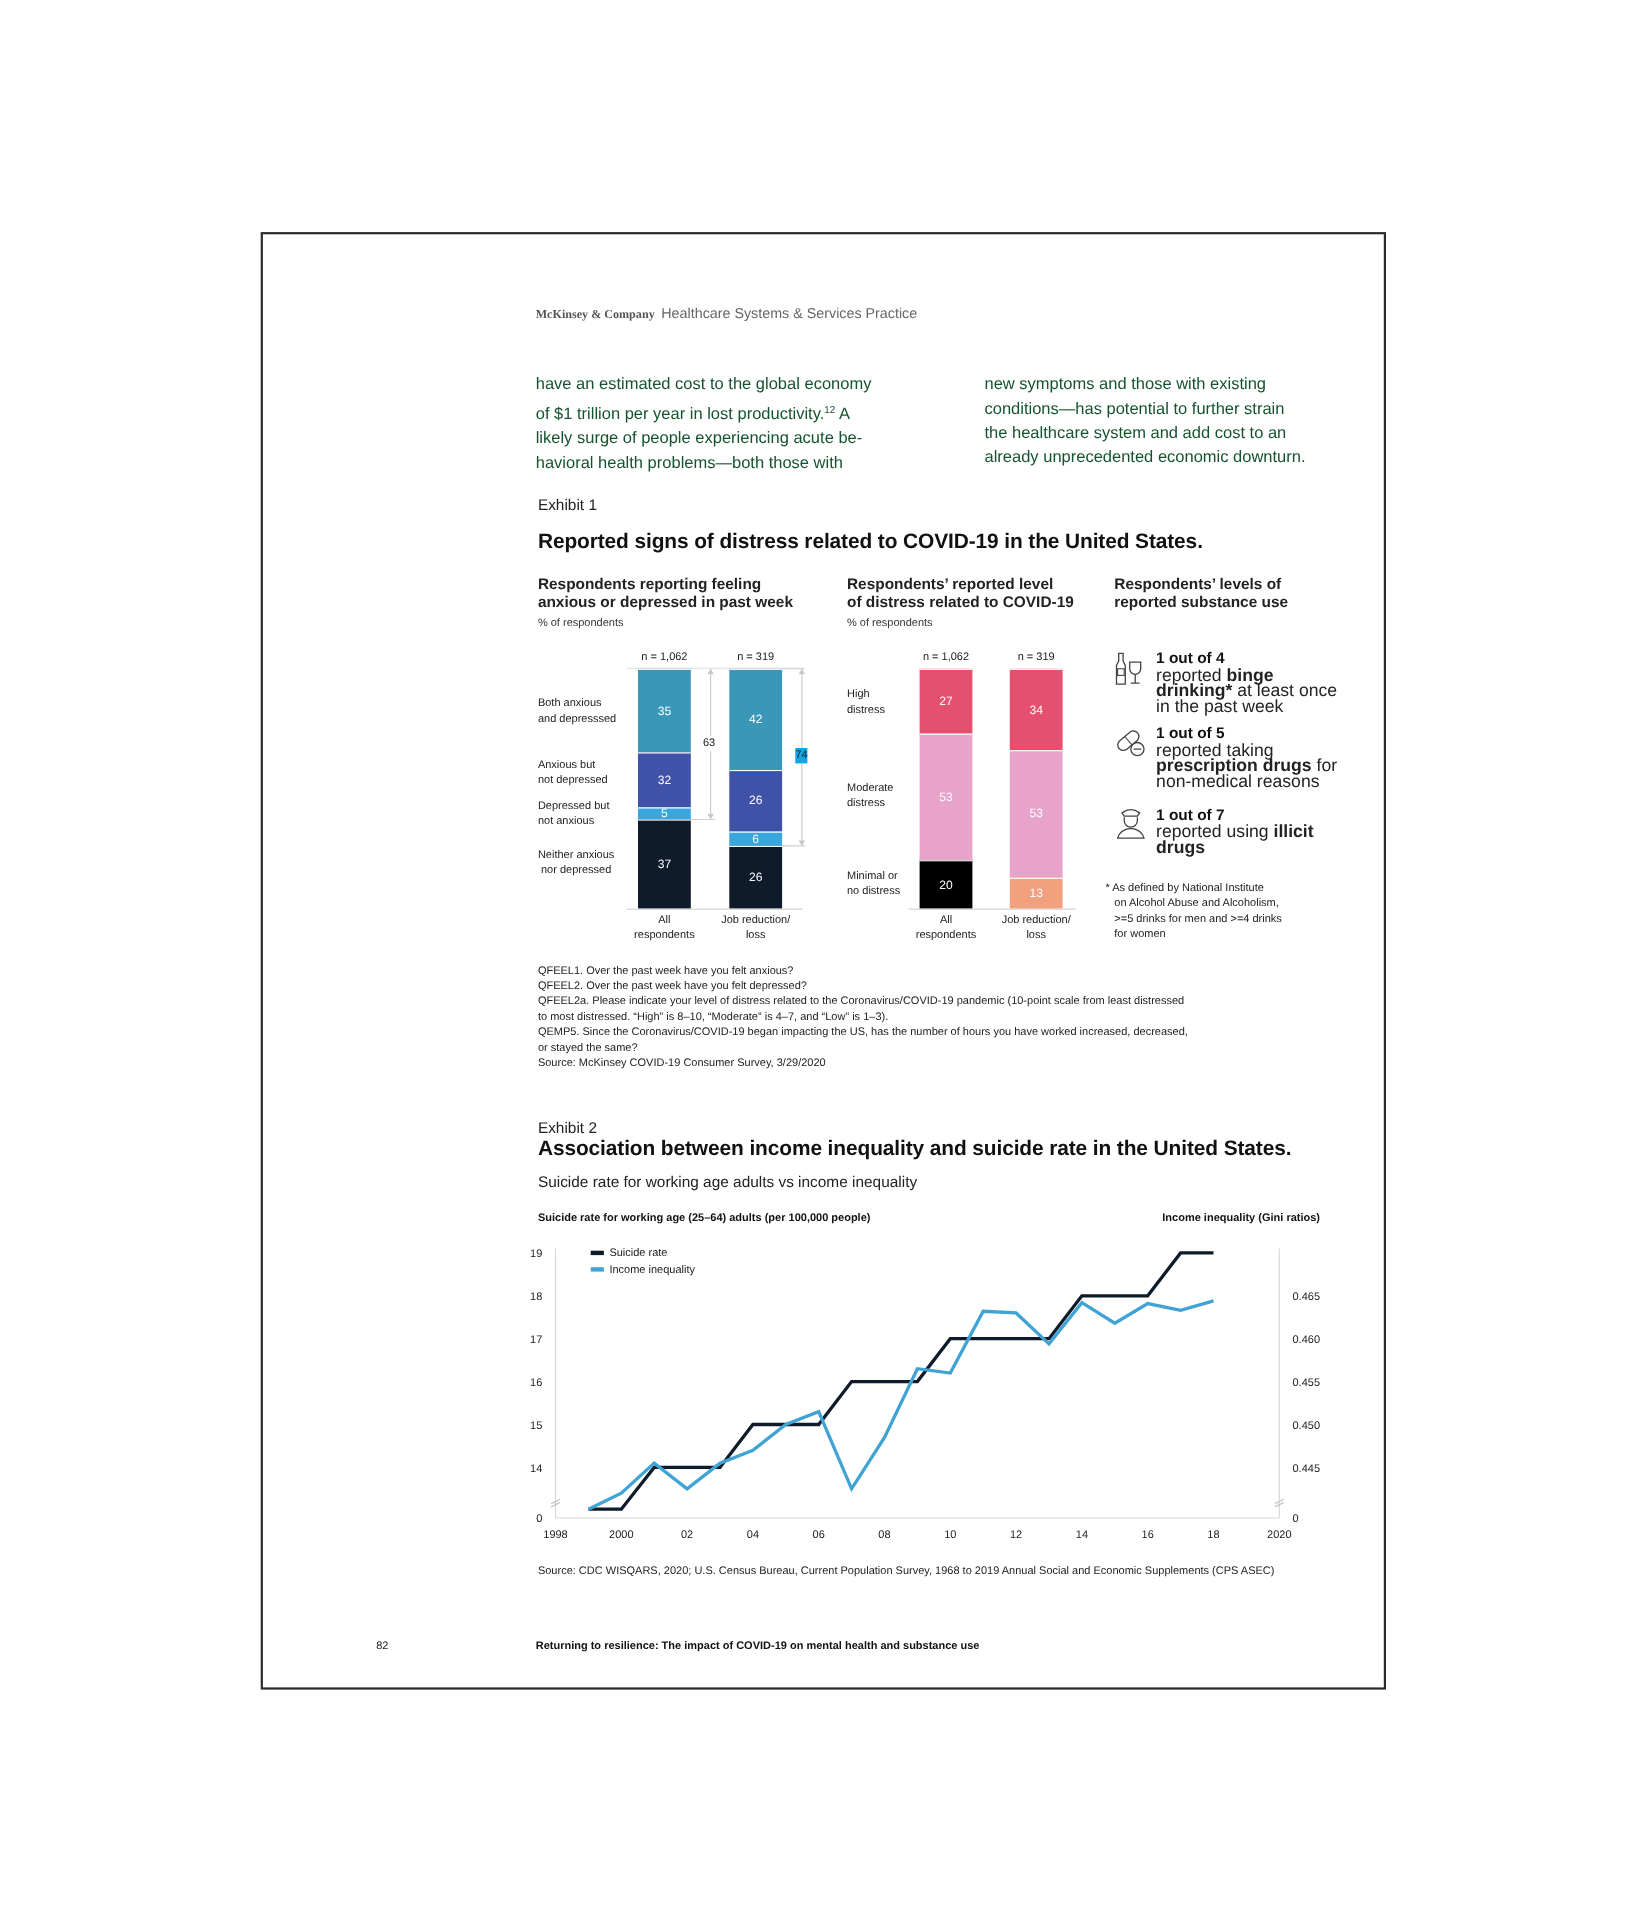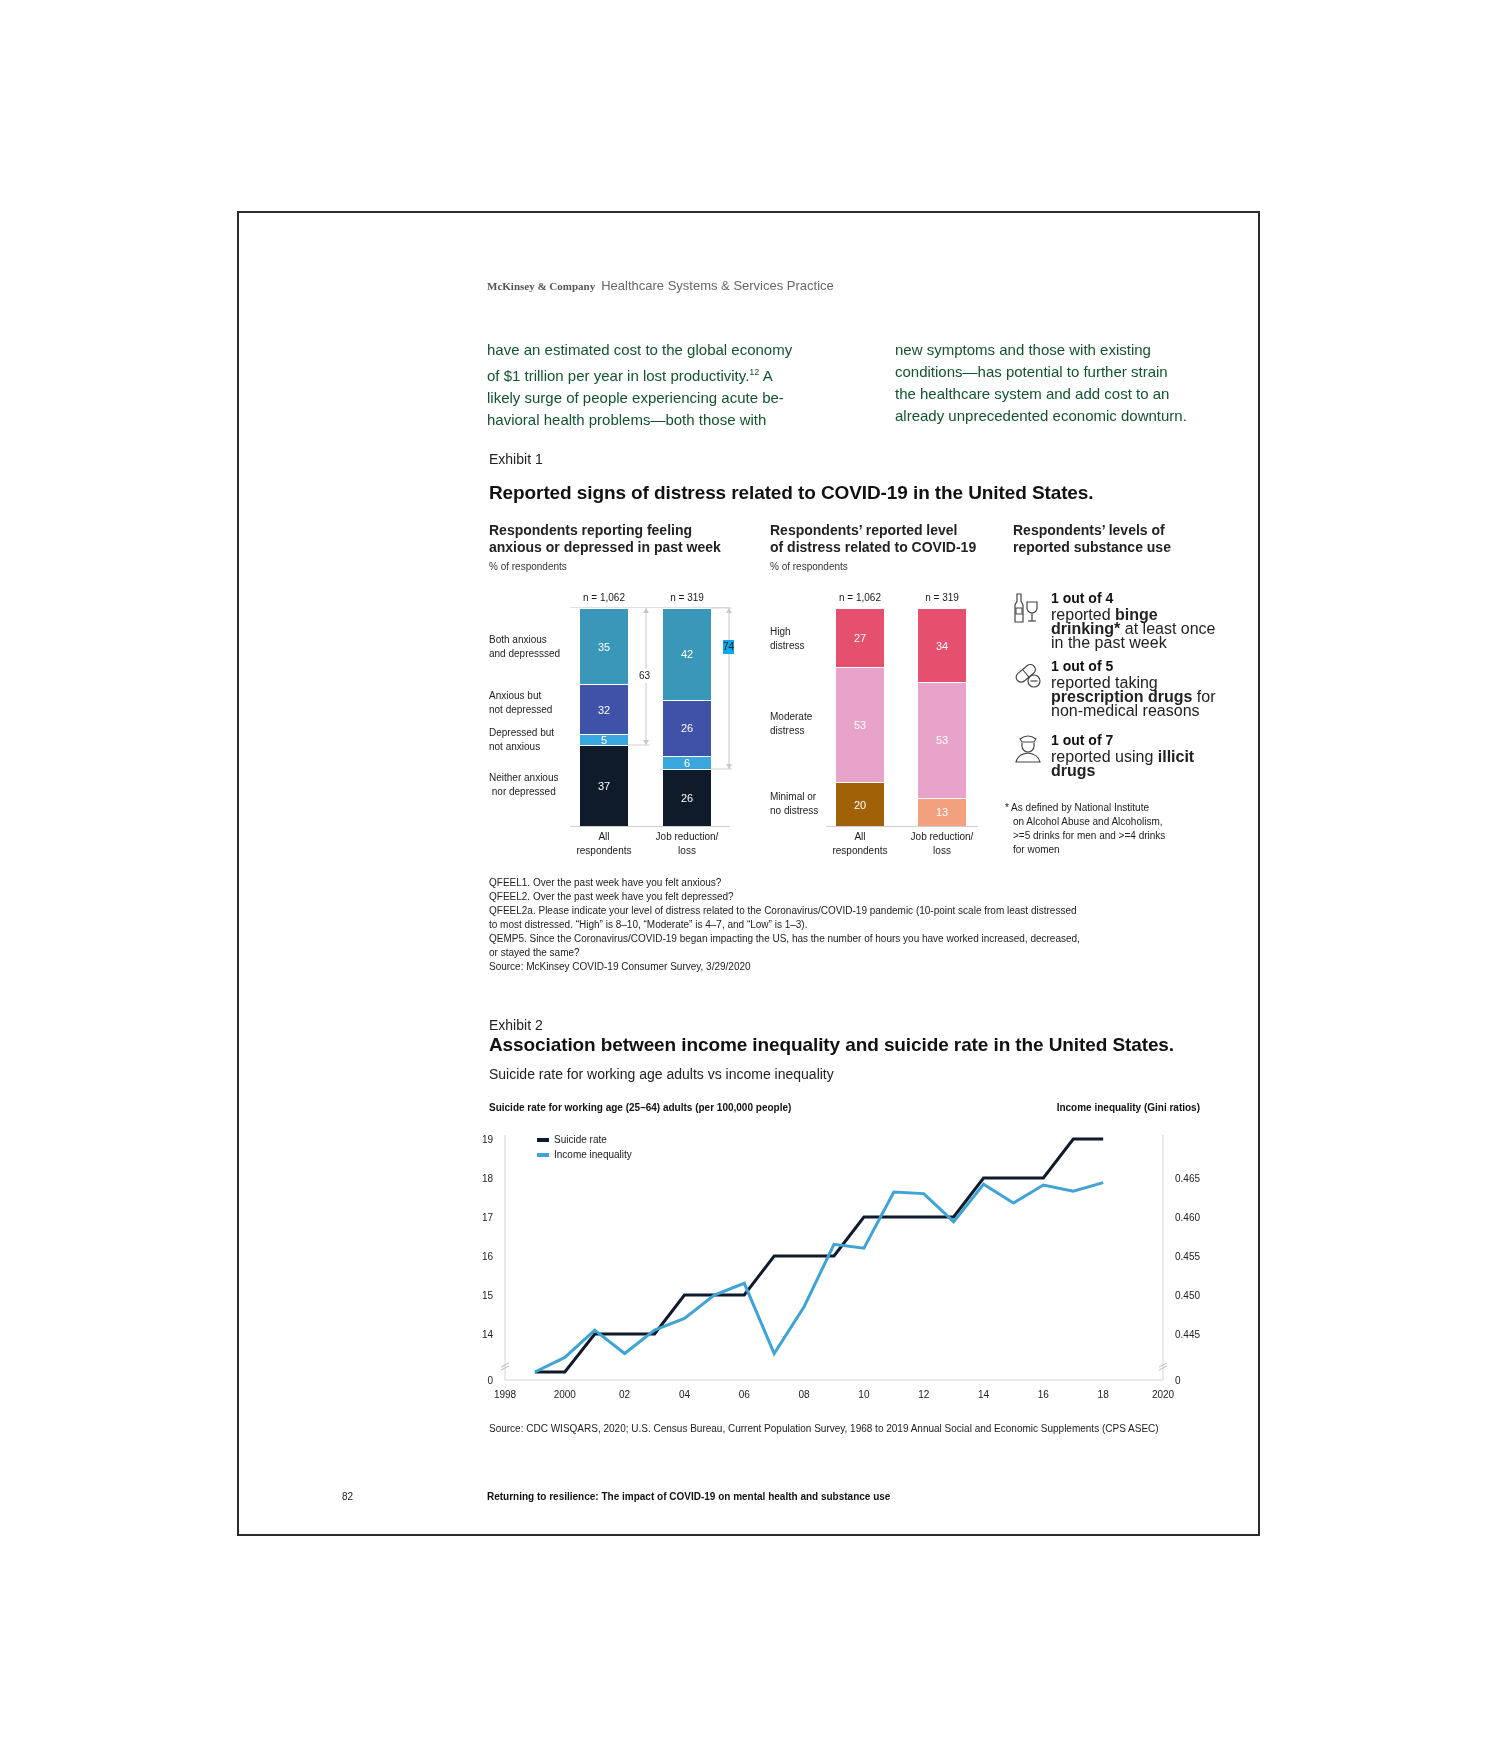--- a/index.html
+++ b/index.html
@@ -100,21 +100,21 @@
   <polygon points="15,9 21,9 18,4" fill="#c8c8c8"></polygon>
   <polygon points="15,136 21,136 18,141" fill="#c8c8c8"></polygon>
   <line x1="0" y1="141" x2="22" y2="141" stroke="#d0d0d0" stroke-width="1"></line>
   <line x1="101" y1="4" x2="101" y2="165" stroke="#c8c8c8" stroke-width="1"></line>
   <polygon points="98,9 104,9 101,4" fill="#c8c8c8"></polygon>
   <polygon points="98,160 104,160 101,165" fill="#c8c8c8"></polygon>
   <line x1="83" y1="4" x2="104" y2="4" stroke="#d0d0d0" stroke-width="1"></line>
   <line x1="83" y1="165" x2="104" y2="165" stroke="#d0d0d0" stroke-width="1"></line>
 </svg>
 <div class="abs small" style="left:639px; top:669px; background:#fff;">63</div>
-<div class="abs small" style="left:723px; top:640px; background:#0ea5e9;">74</div>
+<div class="abs small" style="left:723px; top:680px; background:#0ea5e9;">74</div>
 
 <div class="baseline" style="left:570px; top:826px; width:160px;"></div>
 <div class="xcat" style="left:559px; top:830px;">
     <div>All</div>
     <div>respondents</div>
   </div>
 <div class="xcat" style="left:642px; top:830px;">
     <div>Job reduction/</div>
     <div>loss</div>
   </div>
@@ -138,21 +138,21 @@
     <div>Minimal or</div>
     <div>no distress</div>
   </div>
 
 <div class="n-label" style="left:820px; top:592px;">n = 1,062</div>
 <div class="n-label" style="left:902px; top:592px;">n = 319</div>
 
 <div id="p2b1" class="bar" style="left:836px; top:608px; height:218px;">
     <div class="seg" style="top: 0px; height: 58.86px; background: rgb(229, 80, 110);">27</div>
     <div class="seg" style="top: 58.86px; height: 115.54px; background: rgb(231, 163, 201);">53</div>
-    <div class="seg" style="top: 174.4px; height: 43.6px; background: #a16207;">20</div>
+    <div class="seg" style="top: 174.4px; height: 43.6px; background: #000000;">20</div>
   </div>
 <div id="p2b2" class="bar" style="left:918px; top:608px; height:218px;">
     <div class="seg" style="top: 0px; height: 74.12px; background: rgb(229, 80, 110);">34</div>
     <div class="seg" style="top: 74.12px; height: 115.54px; background: rgb(231, 163, 201);">53</div>
     <div class="seg" style="top: 189.66px; height: 28.34px; background: rgb(243, 160, 127);">13</div>
   </div>
 <div class="baseline" style="left:826px; top:826px; width:152px;"></div>
 <div class="xcat" style="left:815px; top:830px;">
     <div>All</div>
     <div>respondents</div>

